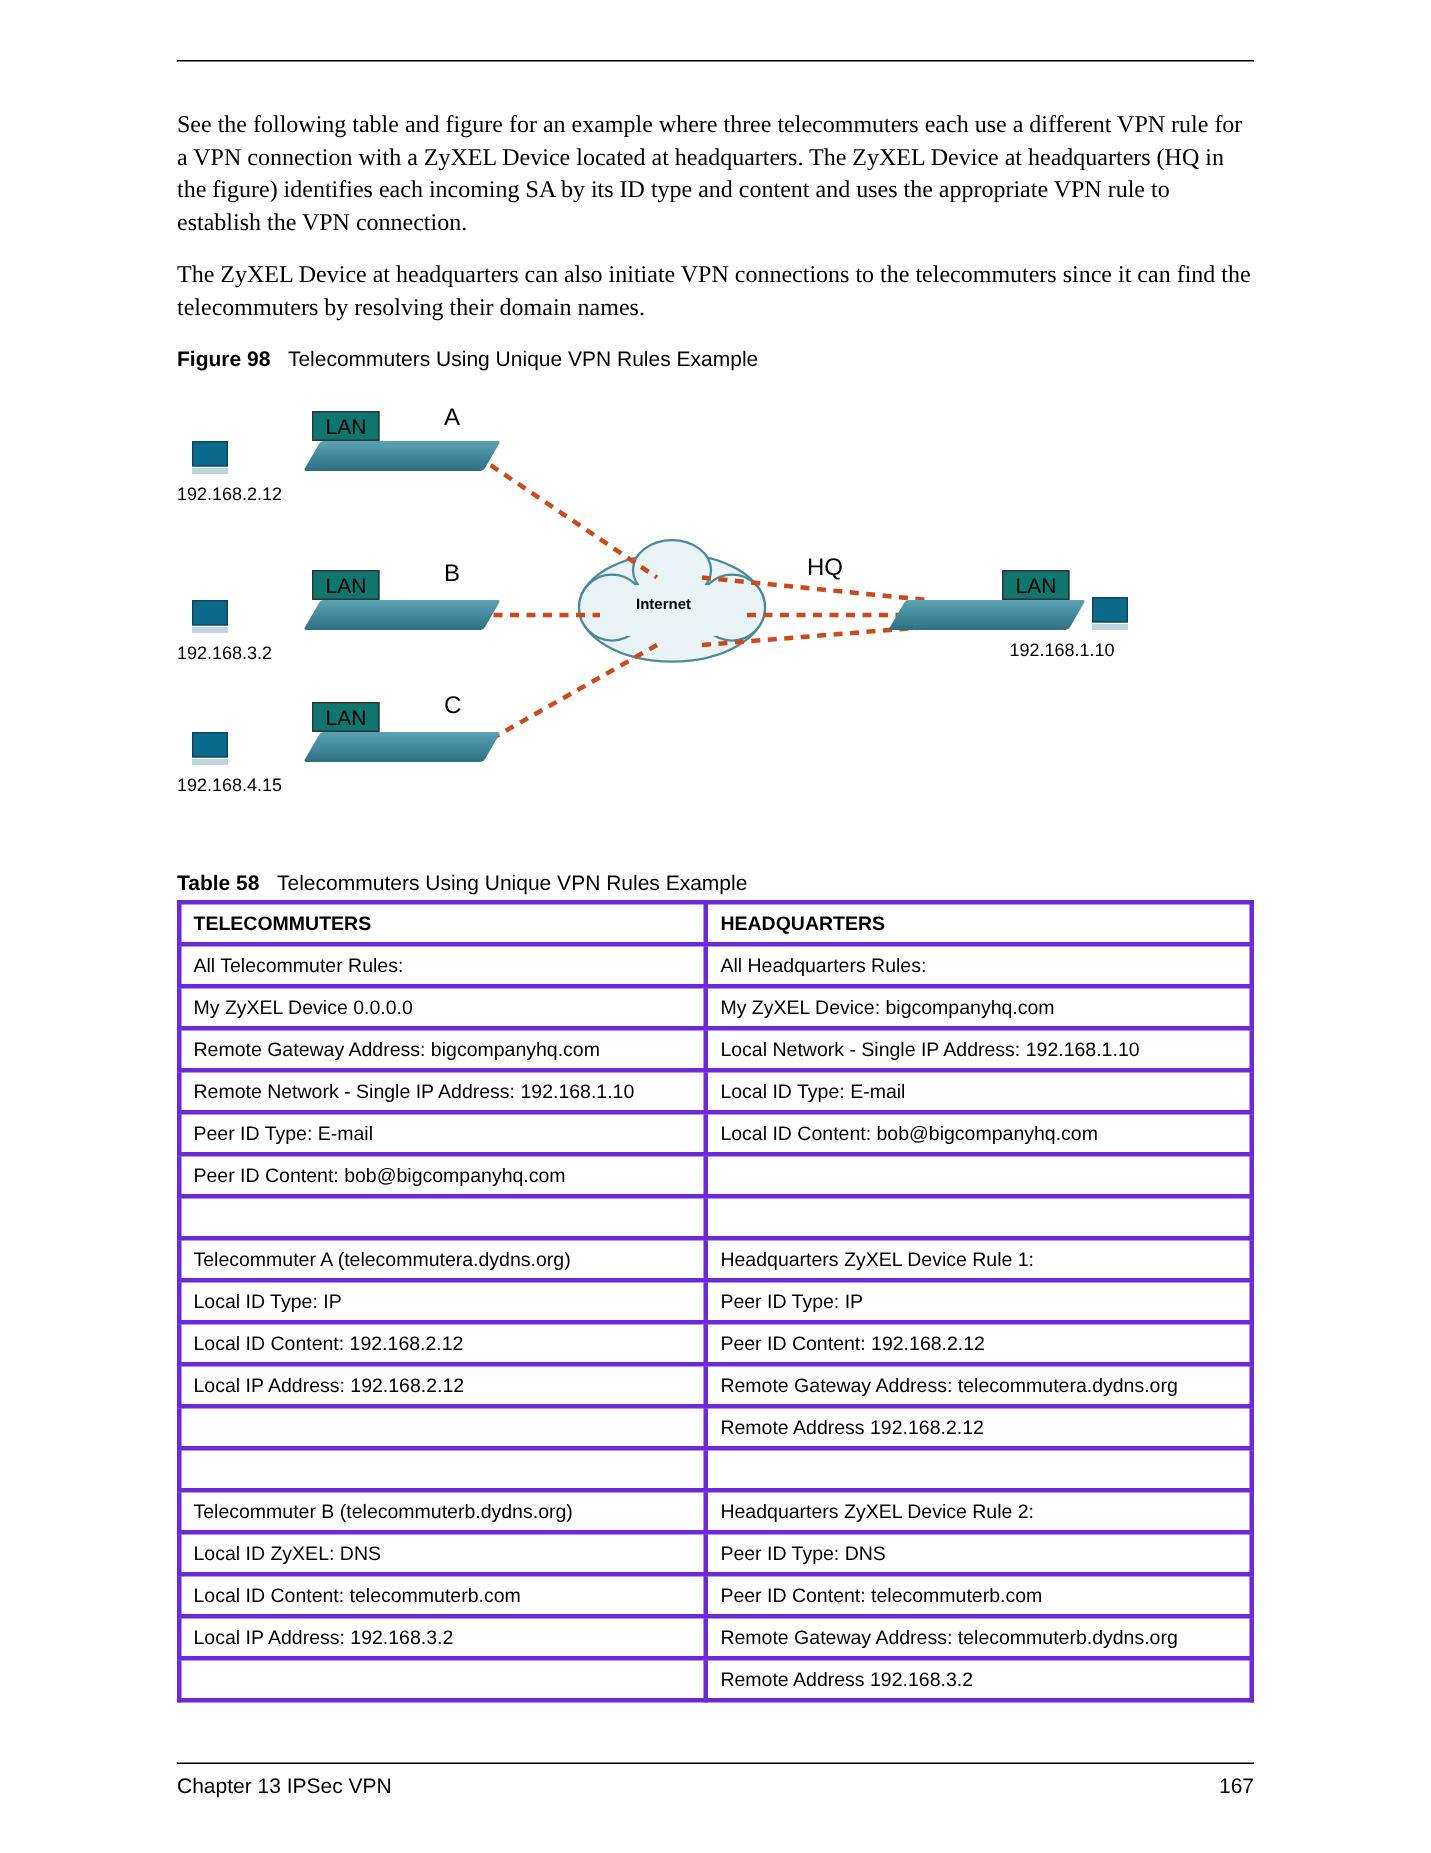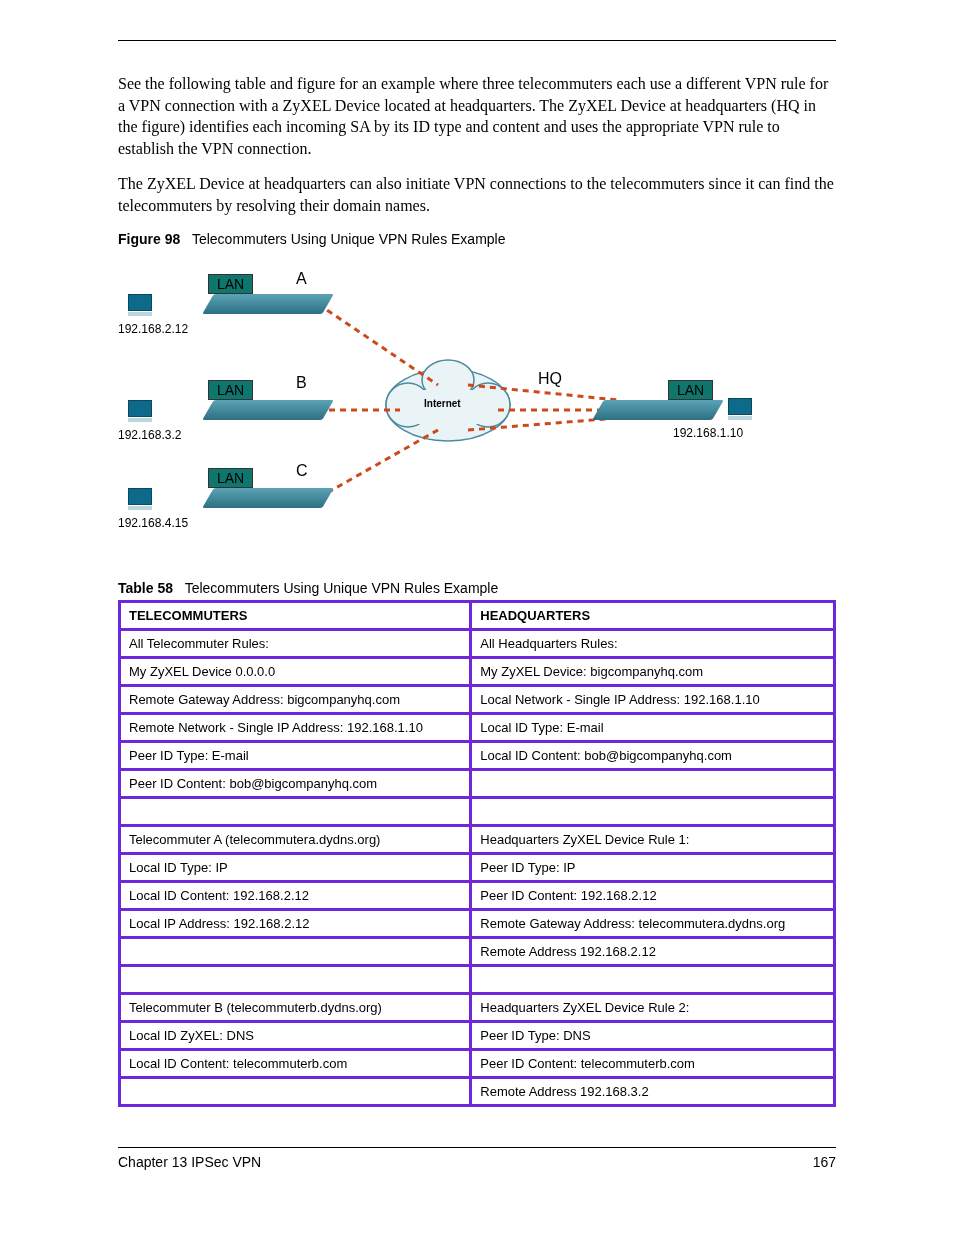--- a/index.html
+++ b/index.html
@@ -245,20 +245,24 @@
         </tr>
         <tr>
           <td>Local ID ZyXEL: DNS</td>
           <td>Peer ID Type: DNS</td>
         </tr>
         <tr>
           <td>Local ID Content: telecommuterb.com</td>
           <td>Peer ID Content: telecommuterb.com</td>
         </tr>
         <tr>
+          <td>Local IP Address: 192.168.3.2</td>
+          <td>Remote Gateway Address: telecommuterb.dydns.org</td>
+        </tr>
+        <tr>
           <td>&nbsp;</td>
           <td>Remote Address 192.168.3.2</td>
         </tr>
       </tbody>
   </table>
 
   <hr class="rule-footer">
   <div class="footer">
     <span>Chapter 13 IPSec VPN</span>
     <span>167</span>

